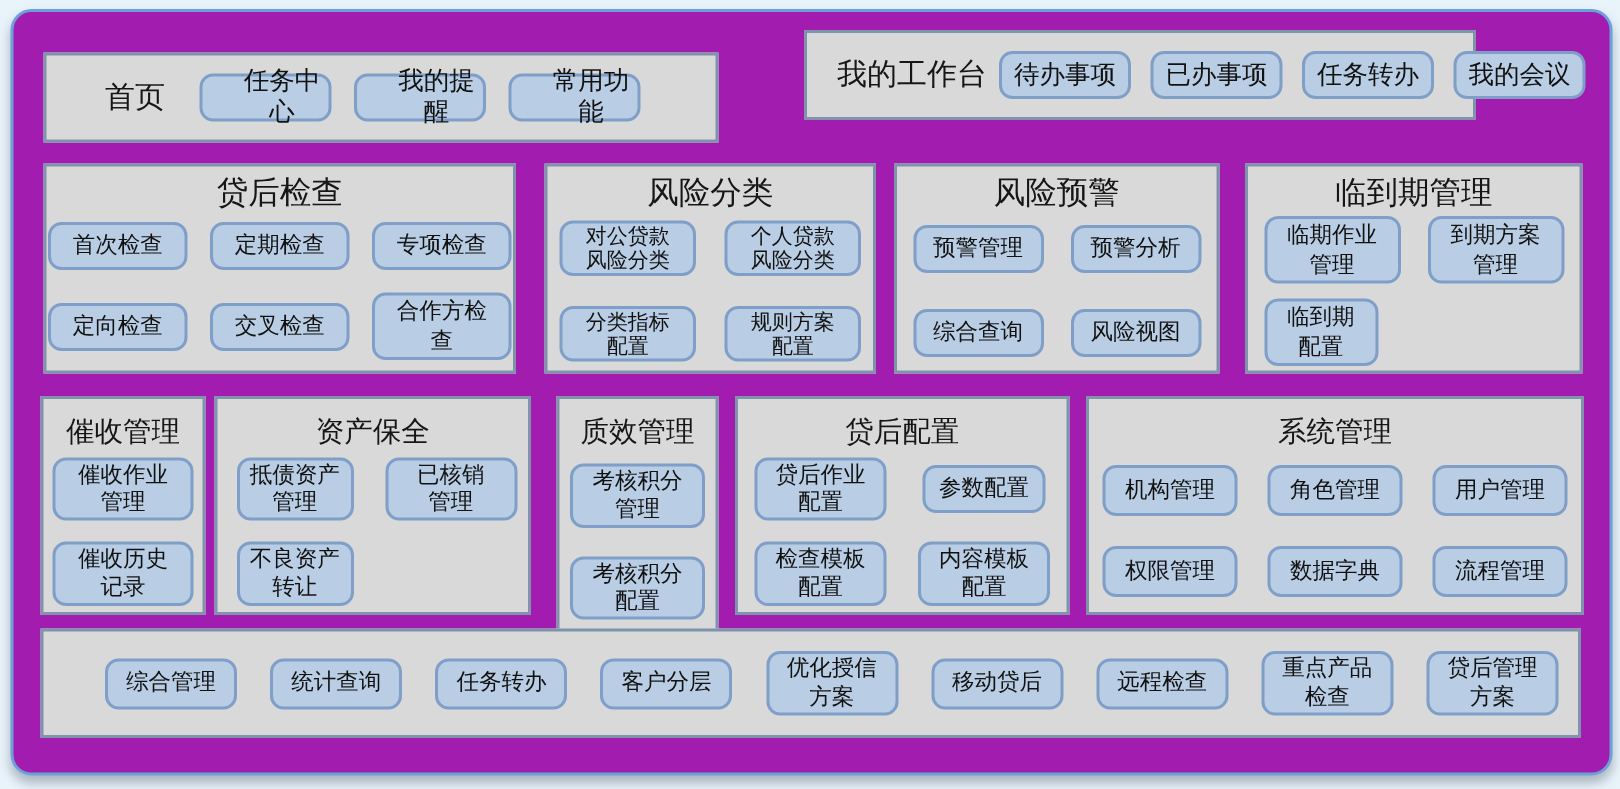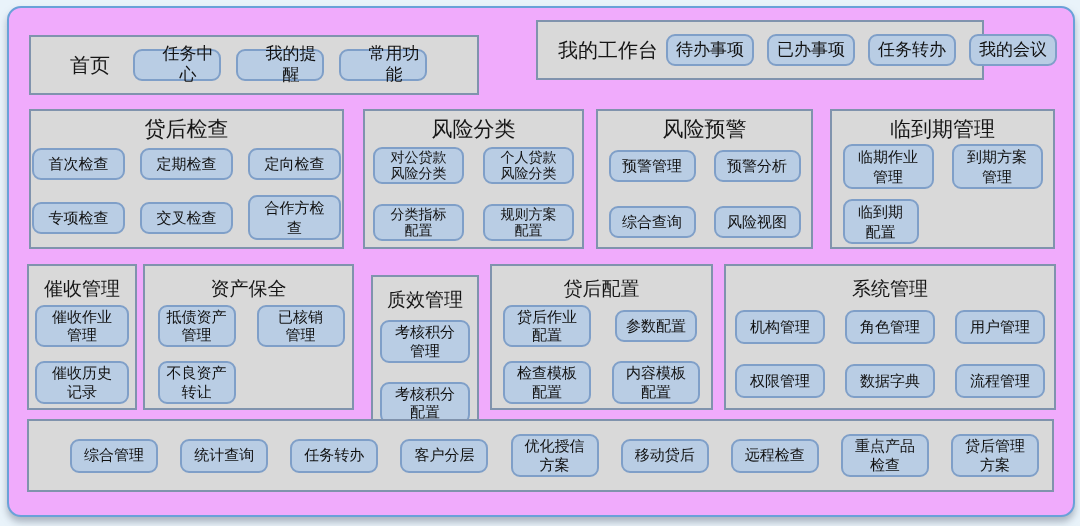--- a/index.html
+++ b/index.html
@@ -5,21 +5,21 @@
   html,body{margin:0;padding:0;}
   body{
     width:1080px;height:526px;
     background:#e9f3fa;
     font-family:"Liberation Sans",sans-serif;
     position:relative;
     overflow:hidden;
   }
   .container{
     position:absolute;left:7px;top:6px;width:1068px;height:511px;
-    background:#f0abfc;
+    background:#a21caf;
     border:2px solid #6aa1d8;
     border-radius:14px;
     box-shadow:0 5px 7px rgba(120,130,145,0.55);
     box-sizing:border-box;
   }
   .panel{
     position:absolute;
     background:#d9d9d9;
     border:2px solid #8093ad;
     box-sizing:border-box;
@@ -78,21 +78,21 @@
   #p-due .grid .btn:nth-child(3){grid-column:1;width:76px;justify-self:start;}
   
   #p-collect{left:18px;top:256px;width:110px;height:146px;}
   #p-collect .grid{grid-template-columns:94px;row-gap:10px;}
   #p-collect .btn{width:94px;}
   #p-asset{left:134px;top:256px;width:211px;height:146px;}
   #p-asset .grid{grid-template-columns:repeat(2,88px);column-gap:16px;row-gap:10px;}
   #p-asset .btn{width:88px;}
   #p-asset .grid .btn:nth-child(1){width:78px;}
   #p-asset .grid .btn:nth-child(3){width:78px;}
-  #p-quality{left:362px;top:267px;width:108px;height:160px;}
+  #p-quality{left:362px;top:256px;width:108px;height:160px;}
   #p-quality .grid{grid-template-columns:90px;row-gap:10px;}
   #p-quality .btn{width:90px;}
   #p-lconf{left:481px;top:256px;width:223px;height:146px;}
   #p-lconf .grid{grid-template-columns:repeat(2,88px);column-gap:21px;row-gap:10px;}
   #p-lconf .btn{width:88px;}
   #p-lconf .grid .btn:nth-child(2){width:82px;}
   #p-sys{left:715px;top:256px;width:332px;height:146px;}
   #p-sys .grid{grid-template-columns:repeat(3,90px);column-gap:16px;row-gap:18px;align-content:center;gap:20px;}
   #p-sys .btn{width:90px;height:34px;}
   
@@ -122,22 +122,22 @@
         <div class="btn">任务转办</div>
         <div class="btn">我的会议</div>
       </div>
   </div>
 
   <div class="panel vpanel" id="p-check">
     <div class="panel-title">贷后检查</div>
     <div class="grid">
         <div class="btn">首次检查</div>
         <div class="btn">定期检查</div>
+        <div class="btn">专项检查</div>
         <div class="btn">定向检查</div>
-        <div class="btn">专项检查</div>
         <div class="btn">交叉检查</div>
         <div class="btn">合作方检
 查</div>
       </div>
   </div>
 
   <div class="panel vpanel" id="p-class">
     <div class="panel-title">风险分类</div>
     <div class="grid">
         <div class="btn">对公贷款

